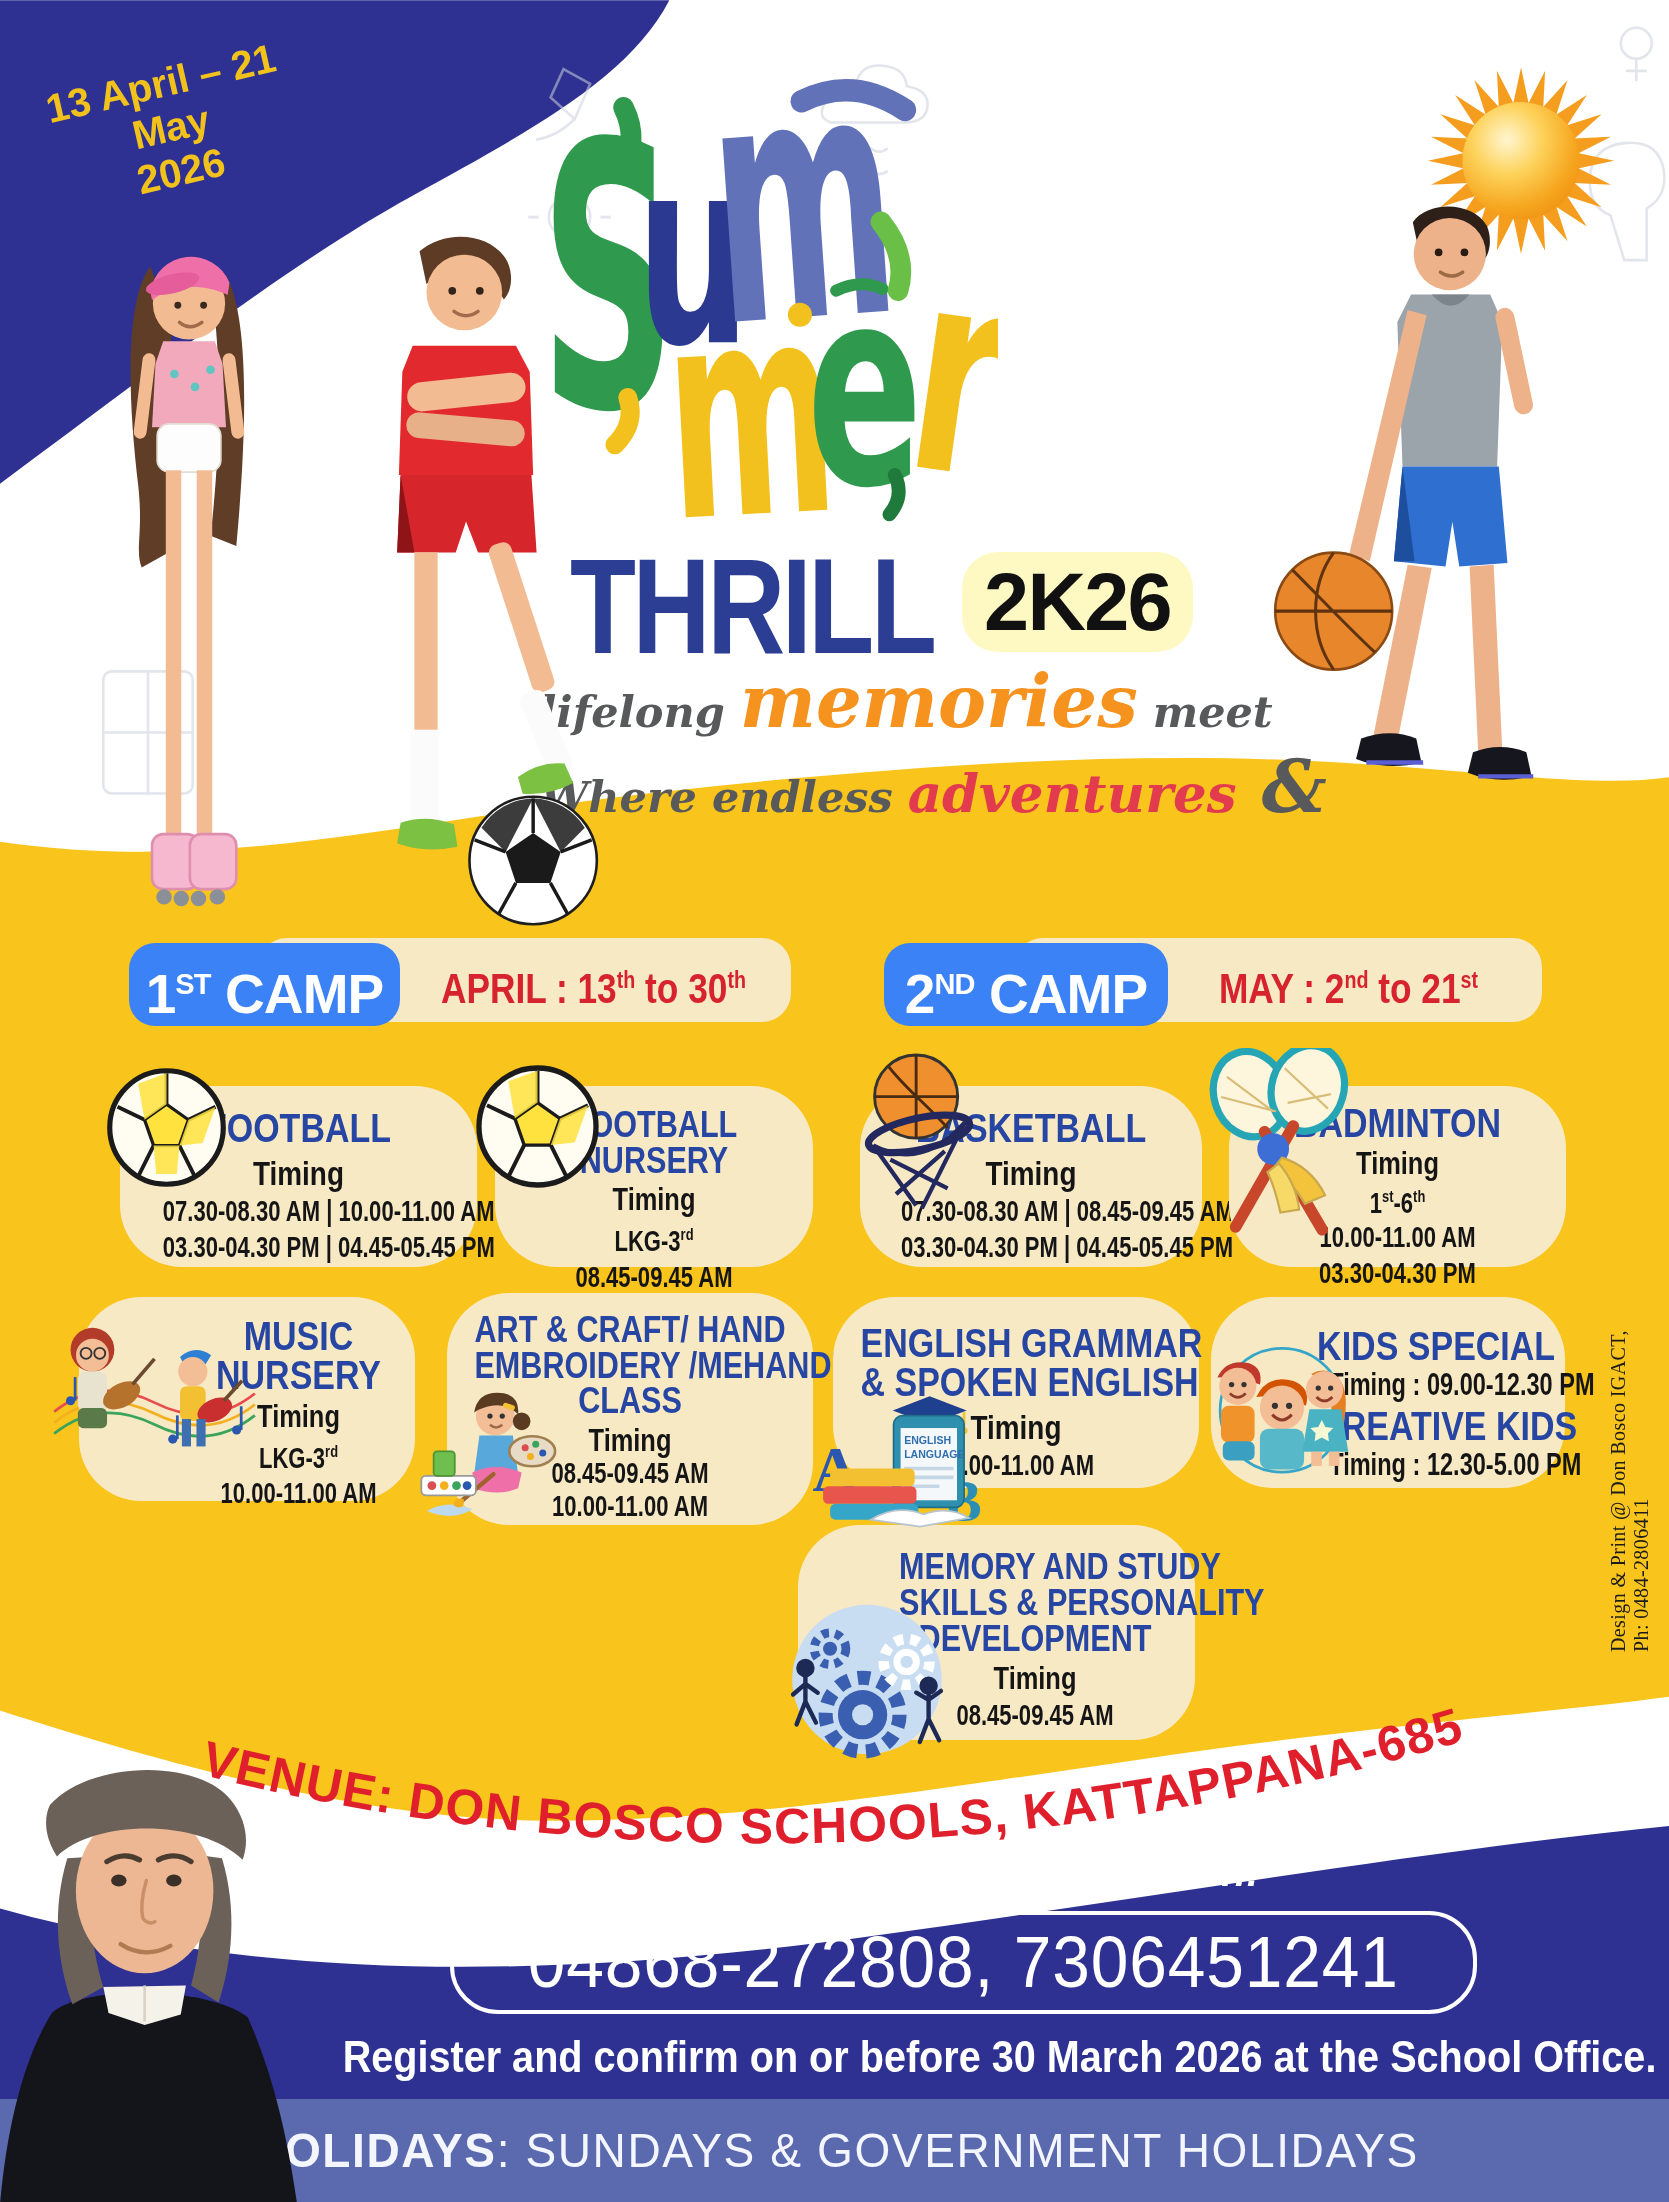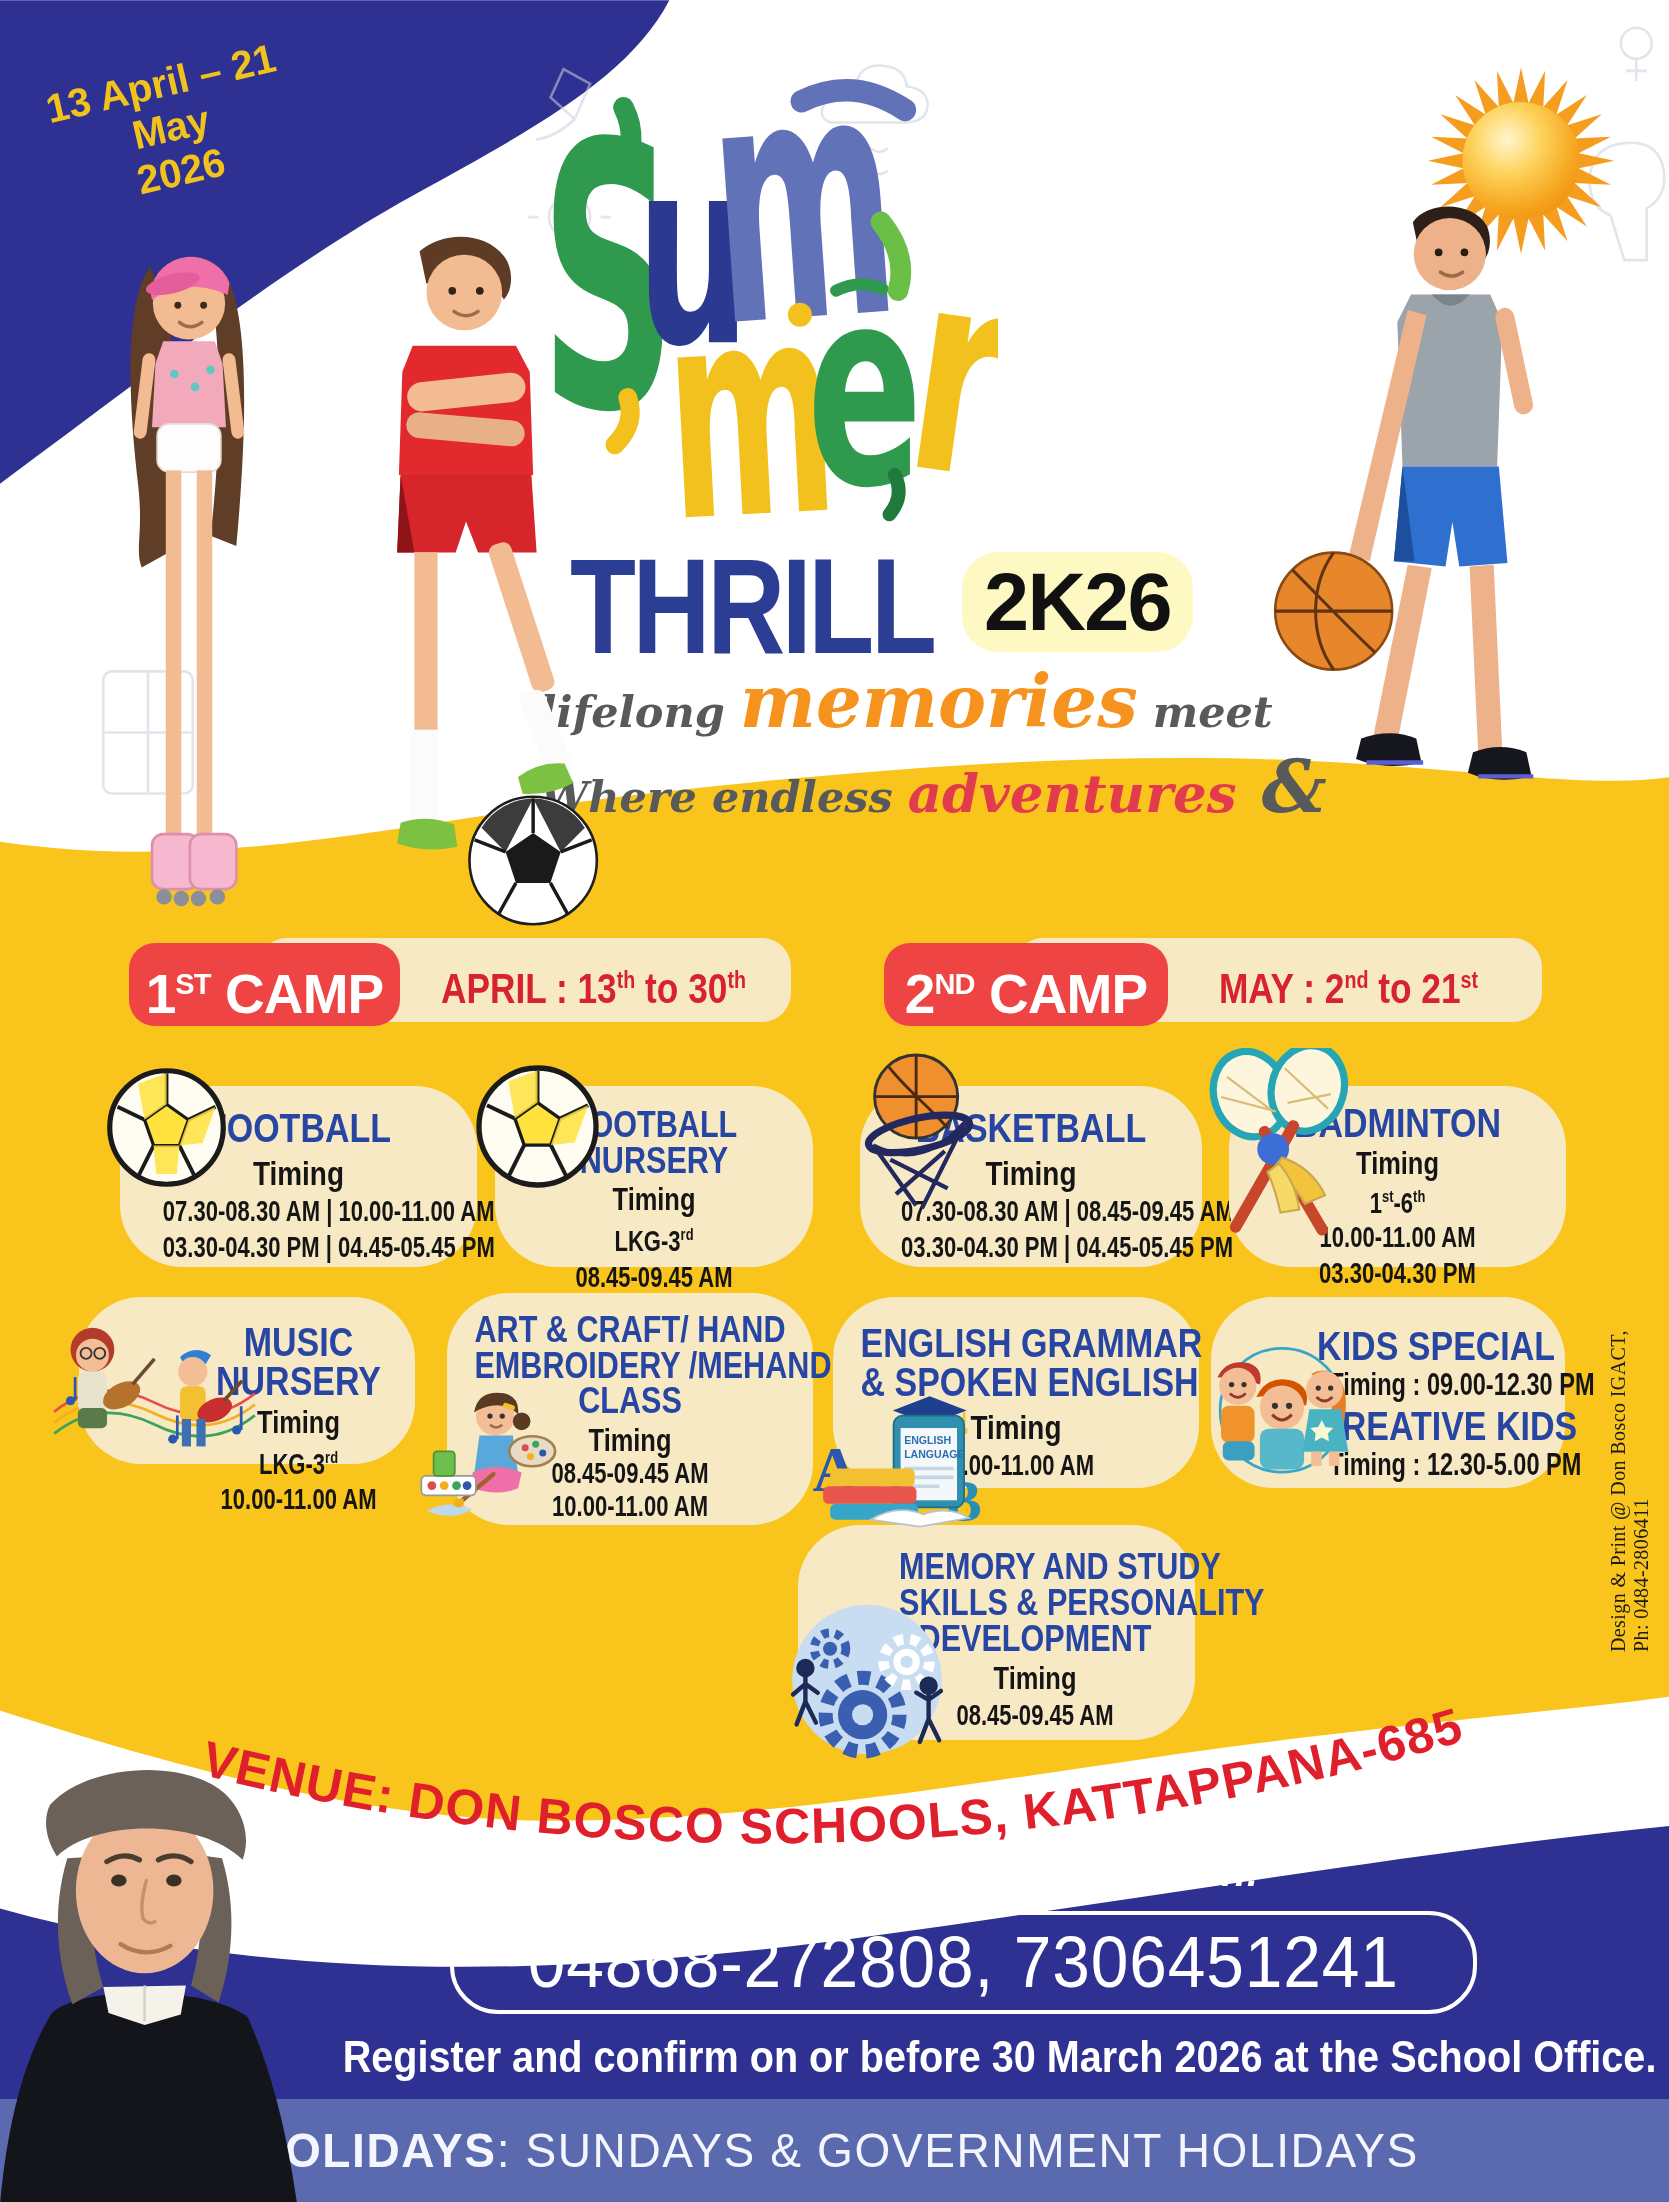--- a/index.html
+++ b/index.html
@@ -21,21 +21,21 @@
   .tg{color:#58595b;font-size:43px;font-weight:bold;}
   .tadv{color:#e23b4e;font-size:53px;font-weight:bold;}
   .tamp{color:#58595b;font-size:72px;font-weight:bold;}
   .tmem{color:#f6921e;font-size:72px;font-weight:bold;}
 
   
   .camp-bar{position:absolute;height:84px;background:#f8e9c5;border-radius:29px;}
   .camp-bar-text{position:absolute;height:84px;line-height:84px;text-align:center;color:#d7232e;
     font-weight:bold;font-size:43px;transform:scaleX(.82);transform-origin:center;white-space:nowrap;}
   .camp-bar-text sup{font-size:24px;}
-  .camp-badge{position:absolute;height:83px;background:#ef4444;border-radius:26px;color:#fff;
+  .camp-badge{position:absolute;height:83px;background:#3b82f6;border-radius:26px;color:#fff;
     text-align:center;line-height:83px;font-weight:bold;font-size:55px;letter-spacing:-0.9px;}
   .camp-badge sup{font-size:29px;}
 
   
   .card{position:absolute;background:#f8e9c5;border-radius:62px;box-sizing:border-box;padding-top:22.4px;}
   .c-title{color:#2746a3;font-weight:bold;font-size:40px;line-height:41px;text-align:center;
     transform:scaleX(.85);transform-origin:center;white-space:nowrap;}
   .c-title.sm{font-size:36px;line-height:39px;}
   .c-timing{color:#151515;font-weight:bold;font-size:34px;line-height:40px;text-align:center;
     transform:scaleX(.82);transform-origin:center;white-space:nowrap;margin-top:3.4px;}
@@ -271,21 +271,21 @@
   </div>
 
   <div class="card" style="left:1229px;top:1086px;width:337px;height:181px;padding-top:17px;">
     <div class="c-title">BADMINTON</div>
     <div class="c-timing" style="font-size:31px;line-height:34px;">Timing</div>
     <div class="t-line" style="line-height:31px;"><span>1</span><sup>st</sup><span>-6</span><sup>th</sup></div>
     <div class="t-line">10.00-11.00 AM</div>
     <div class="t-line">03.30-04.30 PM</div>
   </div>
 
-  <div class="card" style="left:79px;top:1297px;width:336px;height:167px;padding-left:103px;padding-top:25px;">
+  <div class="card" style="left:79px;top:1297px;width:336px;height:204px;padding-left:103px;padding-top:19px;">
     <div class="c-title">MUSIC</div>
     <div class="c-title" style="margin-top:-1.7px;">NURSERY</div>
     <div class="c-timing" style="font-size:31px;line-height:34px;">Timing</div>
     <div class="t-line"><span>LKG-3</span><sup>rd</sup></div>
     <div class="t-line">10.00-11.00 AM</div>
   </div>
 
   <div class="card" style="left:447px;top:1293px;width:366px;height:232px;padding-top:17px;">
     <div class="c-title sm">ART &amp; CRAFT/ HAND</div>
     <div class="c-title sm" style="margin-top:-3.4px;">EMBROIDERY /MEHANDI</div>

